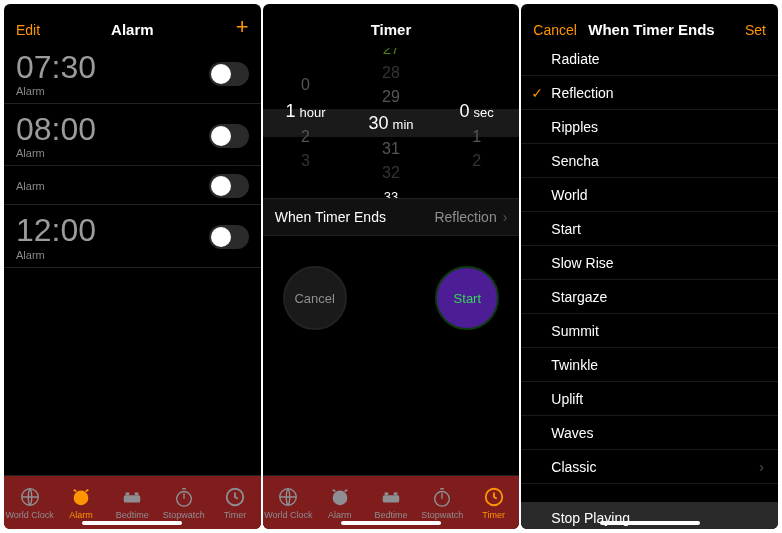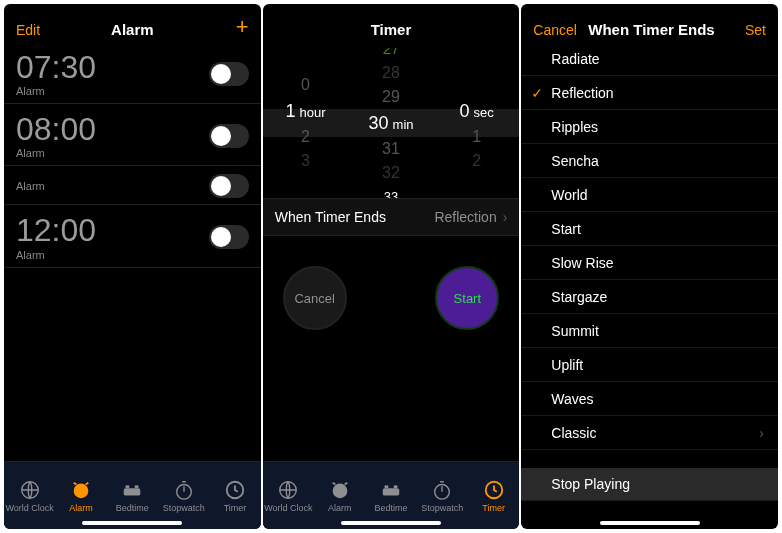--- a/index.html
+++ b/index.html
@@ -52,23 +52,23 @@
   .toggle {
     width: 40px; height: 24px; border-radius: 12px;
     background: #2b2b2b; position: relative;
   }
   .toggle-knob {
     width: 20px; height: 20px; border-radius: 50%;
     background: #fff; position: absolute; top: 2px; left: 2px;
   }
   .tabbar {
     display: flex;
-    height: 68px;
+    height: 54px;
     border-top: 1px solid #222;
-    background: #0f172a;
+    background: #7f1d1d;
   }
   .tab {
     flex: 1;
     display: flex;
     flex-direction: column;
     align-items: center;
     justify-content: center;
     gap: 2px;
     color: #8e8e93;
     font-size: 9px;
@@ -350,20 +350,23 @@
       <div class="sound-row">
         <span>Slow Rise</span>
       </div>
       <div class="sound-row">
         <span>Stargaze</span>
       </div>
       <div class="sound-row">
         <span>Summit</span>
       </div>
       <div class="sound-row">
+        <span>Twinkle</span>
+      </div>
+      <div class="sound-row">
         <span>Uplift</span>
       </div>
       <div class="sound-row">
         <span>Waves</span>
       </div>
       <div class="sound-row">
         <span>Classic</span>
         <span class="chevr">›</span>
       </div>
       <div class="sound-row stop sep">

